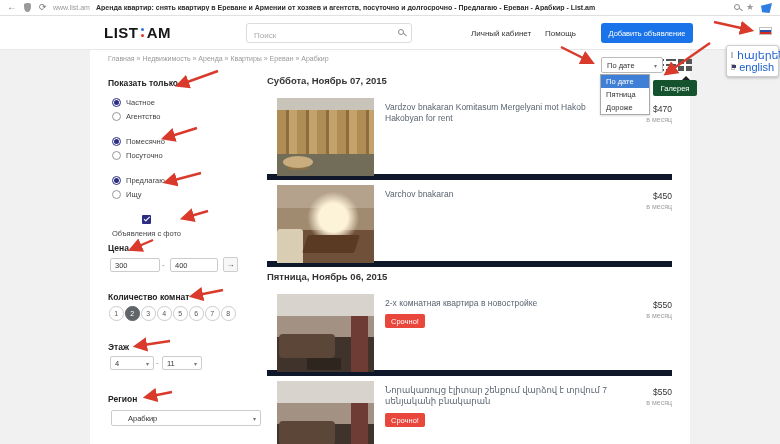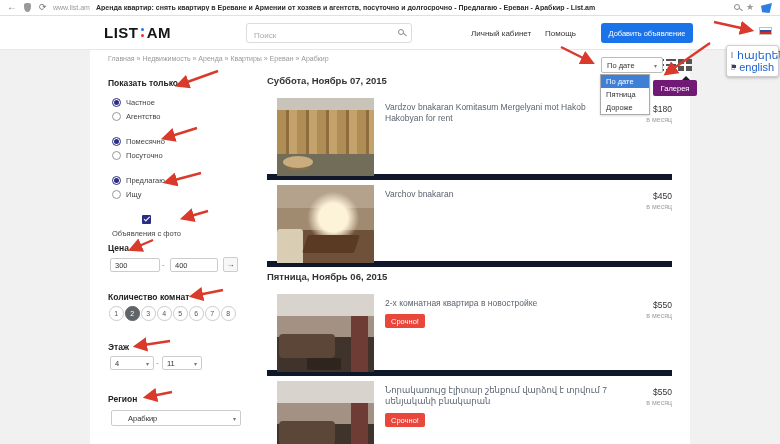--- a/index.html
+++ b/index.html
@@ -82,21 +82,21 @@
     justify-content:center; cursor:pointer; }
   .rooms { position:absolute; left:19px; top:256px; display:flex; gap:1.5px; }
   .room { width:14.5px; height:14.5px; border:1px solid #ccc; border-radius:50%; background:#fff;
     font-size:7px; color:#555; display:flex; align-items:center; justify-content:center; cursor:pointer; }
   .room.sel { background:#5f6569; border-color:#5f6569; color:#fff; }
   .mini-select { position:absolute; height:14px; border:1px solid #ccc; border-radius:2px; background:#fff;
     font-size:7.5px; color:#333; display:flex; align-items:center; padding:0 4px; cursor:pointer; }
   .ms-caret { margin-left:auto; font-size:6px; color:#777; }
   .fl-from { left:20px; top:306px; width:44px; } .fl-to { left:72px; top:306px; width:40px; }
   .fl-dash { position:absolute; left:66px; top:308px; font-size:8px; color:#888; }
-  .region-select { left:21px; top:360px; width:130px; height:16px; }
+  .region-select { left:21px; top:360px; width:150px; height:16px; }
   .region-select .val { padding-left:12px; }
 
   
   .date-hdr { position:absolute; left:177px; font-size:9.5px; font-weight:bold; color:#333; }
   .lrow { position:absolute; left:177px; width:405px; height:86px; border-bottom:6px solid #0f172a; }
   .lrow.cut { border-bottom:0; }
   .photo { position:absolute; left:10px; top:4px; width:97px; height:78px; }
   .photo-1 { background:
     linear-gradient(180deg,#c9c4ba 0 16%,rgba(0,0,0,0) 16%),
     linear-gradient(180deg,rgba(0,0,0,0) 0 72%,#716d58 72%),
@@ -131,21 +131,21 @@
   .sort-select { position:absolute; left:511px; top:7px; width:62px; height:16px; border:1px solid #bbb;
     border-radius:2px; background:#fff; font-size:7.5px; color:#333; display:flex; align-items:center;
     padding:0 5px; cursor:pointer; z-index:3; }
   .sort-menu { position:absolute; left:510px; top:24px; width:50px; background:#fff; border:1px solid #aaa;
     z-index:8; box-shadow:0 1px 2px rgba(0,0,0,.15); }
   .sort-item { height:13px; font-size:7.5px; color:#333; display:flex; align-items:center;
     padding:0 5px; cursor:pointer; }
   .sort-item.sel { background:#3f7fd6; color:#fff; }
   .view-icon { position:absolute; top:9px; width:14px; height:12px; cursor:pointer; }
   .vi-list { left:572px; } .vi-gallery { left:588px; }
-  .tooltip { position:absolute; left:563px; top:30px; width:44px; height:16px; background:#701a75;
+  .tooltip { position:absolute; left:563px; top:30px; width:44px; height:16px; background:#14532d;
     color:#fff; font-size:7.5px; border-radius:2px; display:flex; align-items:center; justify-content:center;
     z-index:8; }
   .tooltip::before { content:""; position:absolute; top:-4px; left:29px; border-left:4px solid transparent;
     border-right:4px solid transparent; border-bottom:4px solid #1e1e1e; }
 
   .arrows { position:absolute; left:0; top:0; z-index:10; pointer-events:none; }
 </style>
 </head>
 <body>
 
@@ -288,21 +288,21 @@
         <rect x="8" y="7" width="6" height="5" fill="#555"></rect>
     </svg>
     <div class="tooltip">Галерея</div>
 
     <div class="date-hdr" style="top:25px;">Суббота, Ноябрь 07, 2015</div>
 
     <div class="lrow" style="top:44px;">
       <div class="photo photo-1"></div>
       <div class="ltitle">Vardzov bnakaran Komitasum Mergelyani mot Hakob Hakobyan for rent</div>
       <div class="lprice">
-        <div class="amount">$180</div>
+        <div class="amount">$470</div>
         <div class="period">в месяц</div>
       </div>
     </div>
 
     <div class="lrow" style="top:131px;">
       <div class="photo photo-2"></div>
       <div class="ltitle">Varchov bnakaran</div>
       <div class="lprice">
         <div class="amount">$450</div>
         <div class="period">в месяц</div>

